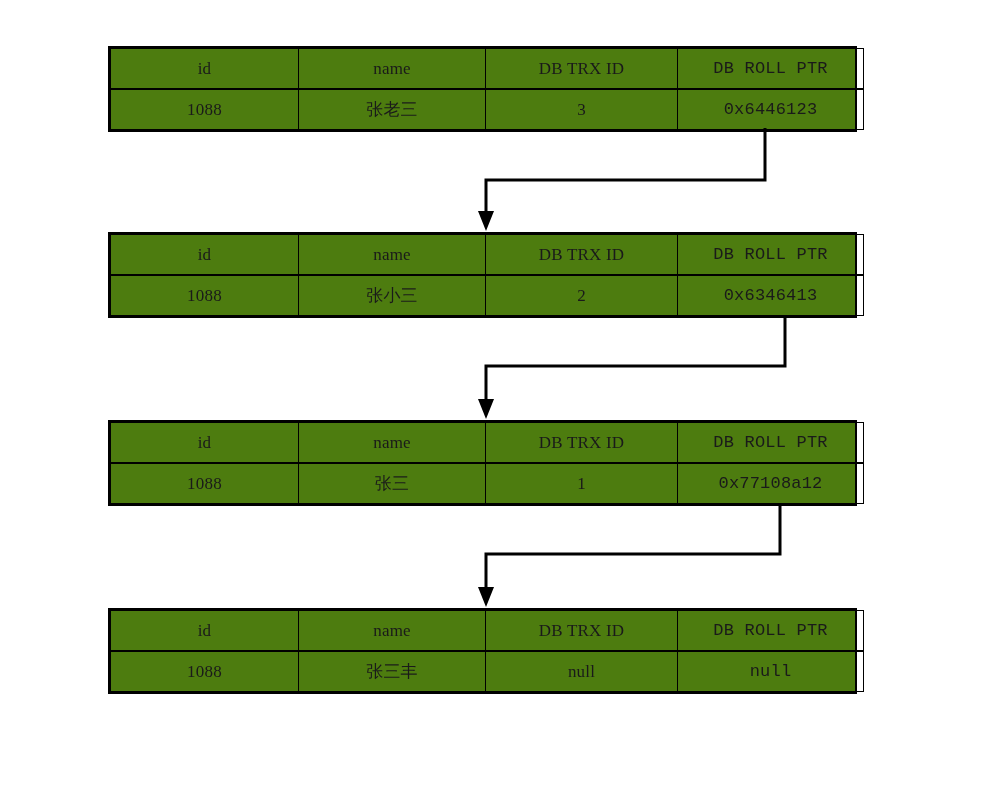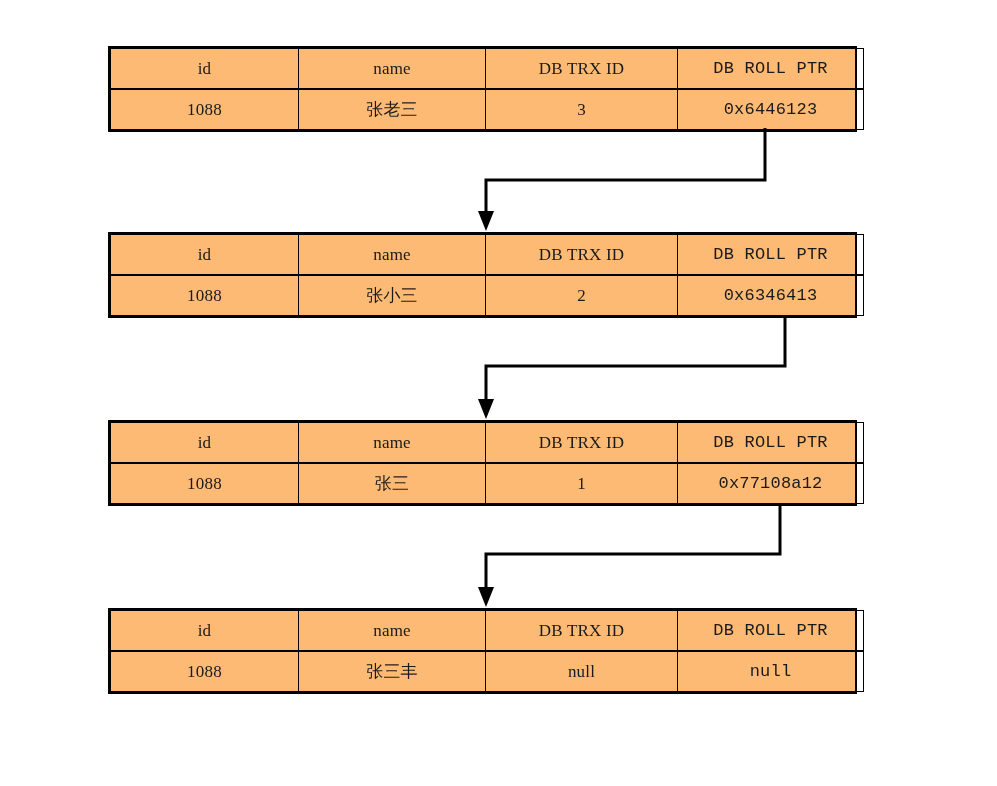--- a/index.html
+++ b/index.html
@@ -19,21 +19,21 @@
     overflow: hidden;
   }
 
   
   .vtable {
     position: absolute;
     left: 108px;
     width: 749px;
     border: 2px solid #000000;
     border-collapse: collapse;
-    background: #fdba74;
+    background: #4d7c0f;
     box-sizing: border-box;
   }
   .vtable table {
     border-collapse: collapse;
     width: 100%;
     table-layout: fixed;
   }
   .vtable td {
     height: 39px;
     border: 1px solid #000000;

